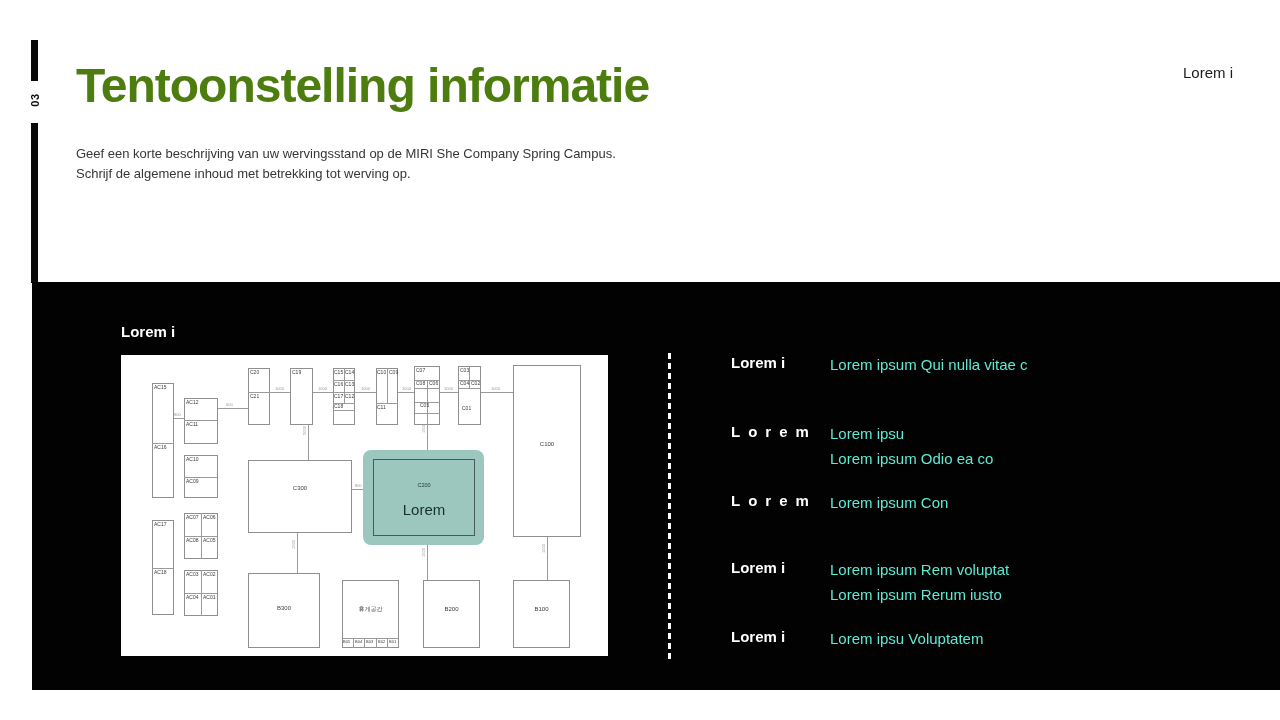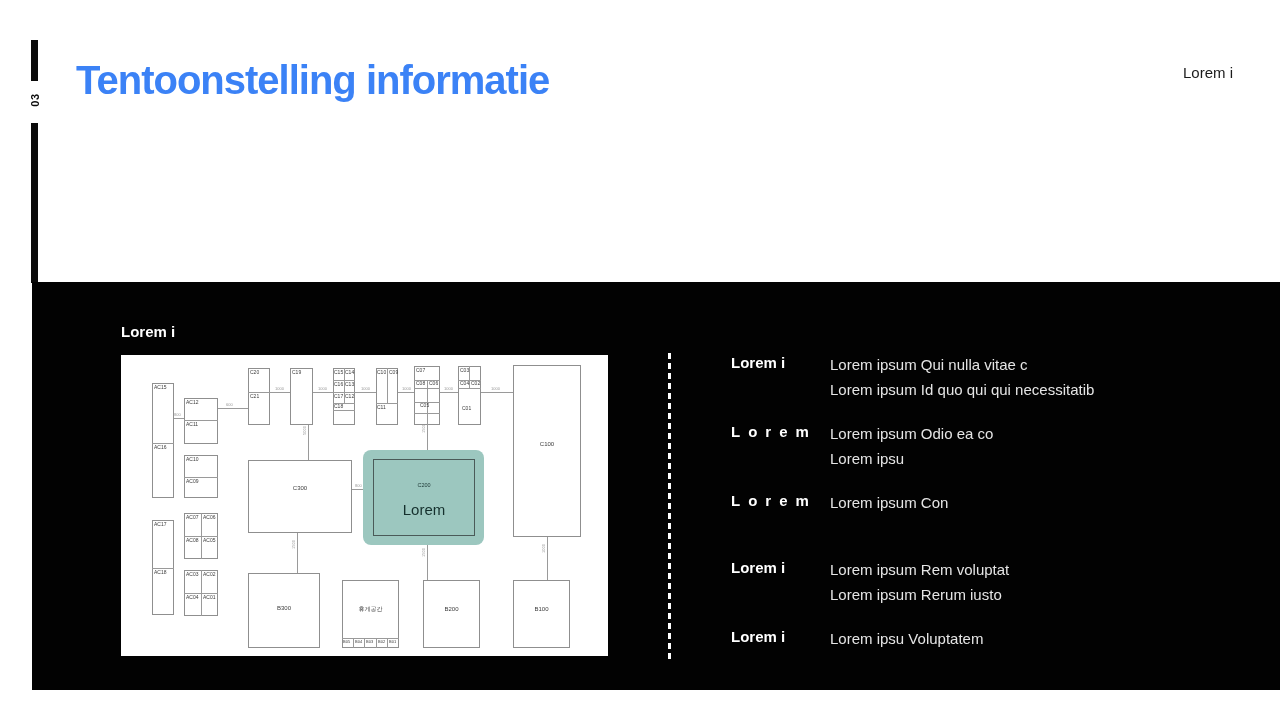--- a/index.html
+++ b/index.html
@@ -6,21 +6,21 @@
   body{width:1280px;height:720px;background:#ffffff;font-family:"Liberation Sans","DejaVu Sans",sans-serif;overflow:hidden;}
   .slide{position:relative;width:1280px;height:720px;background:#ffffff;}
 
   
   .accent-bar{position:absolute;left:31px;width:7px;background:#0a0a0a;}
   .bar1{top:40px;height:41px;}
   .bar2{top:123px;height:160px;}
   .page-number{position:absolute;left:22px;top:86px;width:25px;height:28px;display:flex;align-items:center;justify-content:center;transform:rotate(-90deg);font-weight:bold;font-size:11px;color:#0a0a0a;letter-spacing:.5px;}
 
   
-  .title{position:absolute;left:76px;top:58px;margin:0;font-size:40px;font-weight:bold;letter-spacing:-1px;color:#3b82f6;white-space:nowrap;}
+  .title{position:absolute;left:76px;top:58px;margin:0;font-size:48px;font-weight:bold;letter-spacing:-1px;color:#4d7c0f;white-space:nowrap;}
   .subtitle{position:absolute;left:76px;top:144px;margin:0;font-size:13px;line-height:20px;color:#363636;}
   .top-right{position:absolute;right:47px;top:64px;font-size:15px;color:#1b1b1b;}
 
   
   .panel{position:absolute;left:32px;top:282px;width:1248px;height:408px;background:#020202;}
   .panel-label{position:absolute;left:89px;top:41px;font-size:15px;font-weight:bold;color:#ffffff;}
 
   
   .floorplan{position:absolute;left:89px;top:73px;width:487px;height:301px;background:#ffffff;overflow:hidden;}
   .fp-box{position:absolute;background:#ffffff;border:1px solid #8f8f8f;box-sizing:border-box;}
@@ -31,32 +31,36 @@
 
   
   .divider{position:absolute;left:636px;top:71px;width:3px;height:308px;
     background:repeating-linear-gradient(to bottom,#ffffff 0 6px,transparent 6px 10px);}
 
   
   .entry{position:absolute;left:699px;width:540px;height:60px;}
   .e1{top:70px}.e2{top:139px}.e3{top:208px}.e4{top:275px}.e5{top:344px}
   .entry .lbl{position:absolute;left:0;top:2px;font-size:15px;font-weight:bold;color:#ffffff;white-space:nowrap;}
   .entry.spaced .lbl{letter-spacing:8px;}
-  .entry .desc{position:absolute;left:99px;top:0;font-size:15px;line-height:25px;color:#e5e5e5;white-space:nowrap;}
+  .entry .desc{position:absolute;left:99px;top:0;font-size:15px;line-height:25px;color:#5eead4;white-space:nowrap;}
 </style>
 </head>
 <body>
 
 <div class="slide">
 
   <div class="accent-bar bar1"></div>
   <div class="page-number">03</div>
   <div class="accent-bar bar2"></div>
 
   <h1 class="title">Tentoonstelling informatie</h1>
+  <p class="subtitle">
+    <span>Geef een korte beschrijving van uw wervingsstand op de MIRI She Company Spring Campus.</span><br>
+    <span>Schrijf de algemene inhoud met betrekking tot werving op.</span>
+  </p>
   <div class="top-right">Lorem i</div>
 
   <div class="panel">
     <div class="panel-label">Lorem i</div>
 
     <div class="floorplan">
         <div class="fp-line" style="left: 149px; top: 37px; width: 243px; height: 1px;"></div>
         <div class="fp-line" style="left: 53px; top: 63px; width: 10px; height: 1px;"></div>
         <div class="fp-line" style="left: 97px; top: 53px; width: 30px; height: 1px;"></div>
         <div class="fp-line" style="left: 187px; top: 70px; width: 1px; height: 35px;"></div>
@@ -179,28 +183,27 @@
         <div class="fp-label" style="left: 301px; top: 202px; font-size: 4px; color: rgb(153, 153, 153); transform: rotate(-90deg); transform-origin: left top;">1500</div>
         <div class="fp-label" style="left: 421px; top: 198px; font-size: 4px; color: rgb(153, 153, 153); transform: rotate(-90deg); transform-origin: left top;">1000</div>
       </div>
 
     <div class="divider"></div>
 
     <div class="entry e1">
       <div class="lbl">Lorem i</div>
       <div class="desc">
         <div>Lorem ipsum Qui nulla vitae c</div>
-        <div>Lorem ipsum Id quo qui qui necessitatib</div>
       </div>
     </div>
     <div class="entry e2 spaced">
       <div class="lbl">Lorem</div>
       <div class="desc">
+        <div>Lorem ipsu</div>
         <div>Lorem ipsum Odio ea co</div>
-        <div>Lorem ipsu</div>
       </div>
     </div>
     <div class="entry e3 spaced">
       <div class="lbl">Lorem</div>
       <div class="desc">
         <div>Lorem ipsum Con</div>
       </div>
     </div>
     <div class="entry e4">
       <div class="lbl">Lorem i</div>

